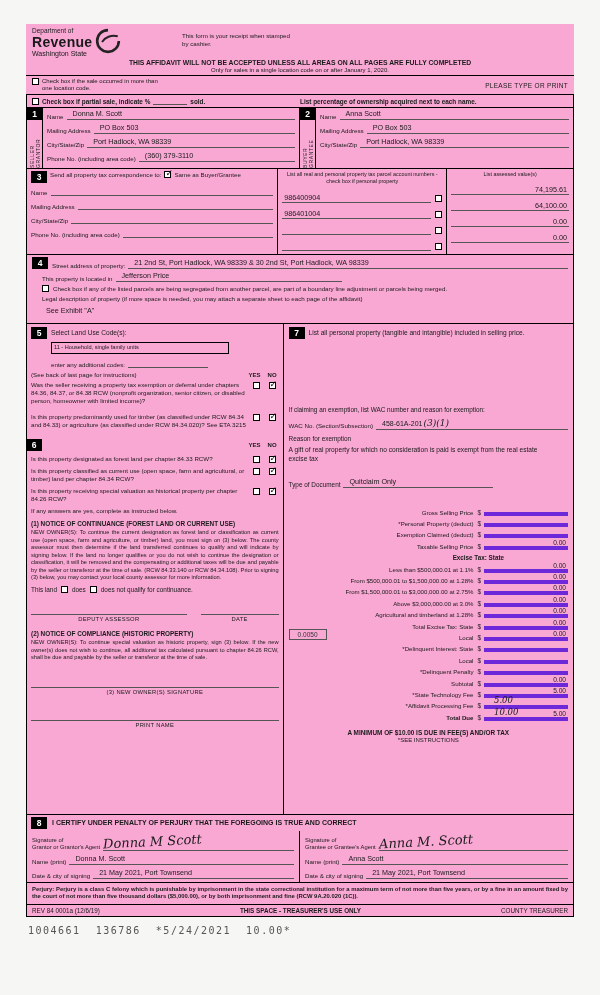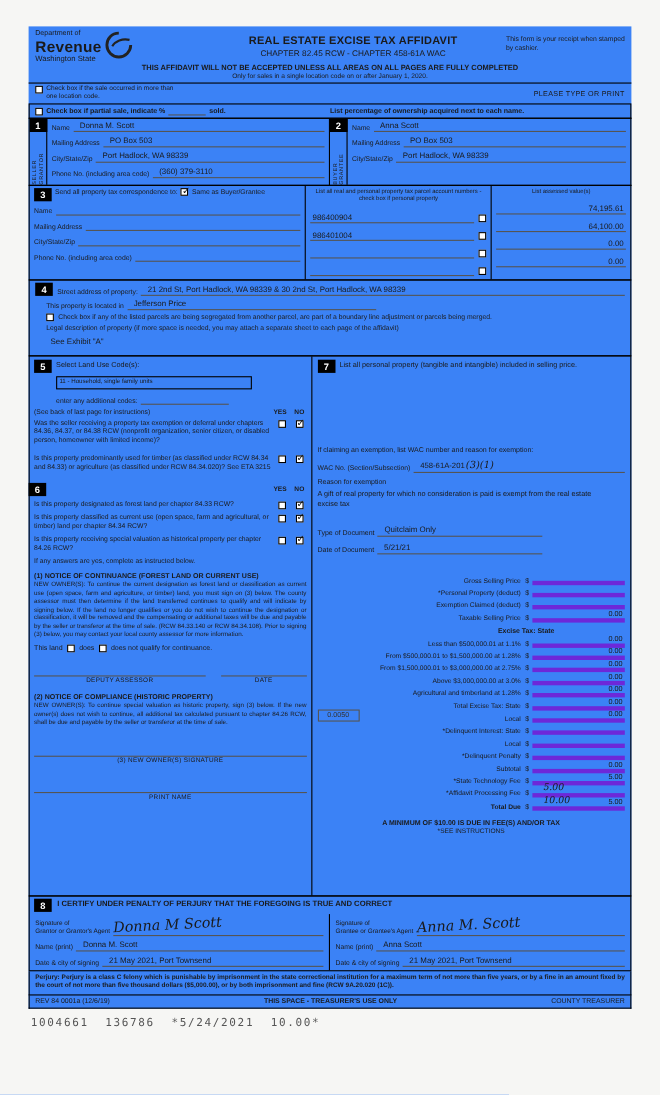--- a/index.html
+++ b/index.html
@@ -1,18 +1,18 @@
 <!DOCTYPE html>
 <html><head>
 <meta charset="utf-8">
 <style>
   * { margin:0; padding:0; box-sizing:border-box; }
   html,body { width:600px; height:995px; background:#f6f6f4; }
   body { font-family:"Liberation Sans",sans-serif; color:#1a1a1a; }
-  .sheet { width:548px; margin:24px auto 0; background:#3b82f6; }
+  .sheet { width:548px; margin:24px auto 0; background:#f9a8d4; }
   .num { display:inline-flex; align-items:center; justify-content:center; background:#000; color:#fff;
          min-width:16px; height:12px; font-weight:bold; font-size:8.5px; padding:0 2px; flex:0 0 auto; }
   .cb { display:inline-block; width:7px; height:7px; border:1px solid #000; position:relative; flex:0 0 auto;
         background:#fff; vertical-align:middle; }
   .cb.checked::after { content:"\2713"; position:absolute; top:-4px; left:0px; font-size:9px; color:#111; }
   .row { display:flex; align-items:flex-end; margin-bottom:4px; }
   .lbl { font-size:6.2px; white-space:nowrap; padding-right:3px; line-height:1.15; }
   .fill { flex:1; border-bottom:1px solid #555; min-height:10px; font-size:7.2px; padding:0 4px 0 6px; line-height:1.2; }
   .hand { font-family:"DejaVu Serif",serif; font-style:italic; }
   .script { font-family:"DejaVu Serif",serif; font-style:italic; font-size:13px; white-space:nowrap; transform:rotate(-3deg); display:inline-block; }
@@ -141,24 +141,20 @@
       <div class="logo-txt">
         <div class="dept1">Department of</div>
         <div class="dept2">Revenue</div>
         <div class="dept3">Washington State</div>
       </div>
       <svg width="26" height="26" viewBox="0 0 24 24">
         <path d="M12 2 C6 2 2 6.5 2 12 C2 17.5 6.5 22 12 22 C17.5 22 22 17.5 22 12" fill="none" stroke="#222" stroke-width="2.4"></path>
         <path d="M6.5 13 C9 8.5 15 6.2 21 7.6" fill="none" stroke="#222" stroke-width="1.8"></path>
       </svg>
     </div>
-    <div class="hdr-center">
-      <div class="title">REAL ESTATE EXCISE TAX AFFIDAVIT</div>
-      <div class="chapter">CHAPTER 82.45 RCW - CHAPTER 458-61A WAC</div>
-    </div>
     <div class="receipt">This form is your receipt when stamped by cashier.</div>
   </div>
   <div class="warn">THIS AFFIDAVIT WILL NOT BE ACCEPTED UNLESS ALL AREAS ON ALL PAGES ARE FULLY COMPLETED</div>
   <div class="only">Only for sales in a single location code on or after January 1, 2020.</div>
 
   <div class="rowA">
     <div class="rowA-left">
       <span class="cb"></span>
       <span class="multiloc">Check box if the sale occurred in more than one location code.</span>
     </div>
@@ -414,24 +410,20 @@
         <span class="lbl">WAC No. (Section/Subsection)</span>
         <span class="fill"><span>458-61A-201</span><span class="hand wac-hand">(3)(1)</span></span>
       </div>
       <div class="reason-lbl">Reason for exemption</div>
       <div class="reason-val">A gift of real property for which no consideration is paid is exempt from the real estate excise tax</div>
 
       <div class="docrow">
         <span class="lbl">Type of Document</span>
         <span class="fill" style="max-width:150px">Quitclaim Only</span>
       </div>
-      <div class="docrow">
-        <span class="lbl">Date of Document</span>
-        <span class="fill" style="max-width:150px">5/21/21</span>
-      </div>
 
       <div class="taxtable">
         <div class="taxrow">
             <span class="taxlbl">Gross Selling Price</span>
             <span class="dollar">$</span>
             <span class="taxfill">
               <i class="tval"></i>
             </span>
           </div>
         <div class="taxrow">

